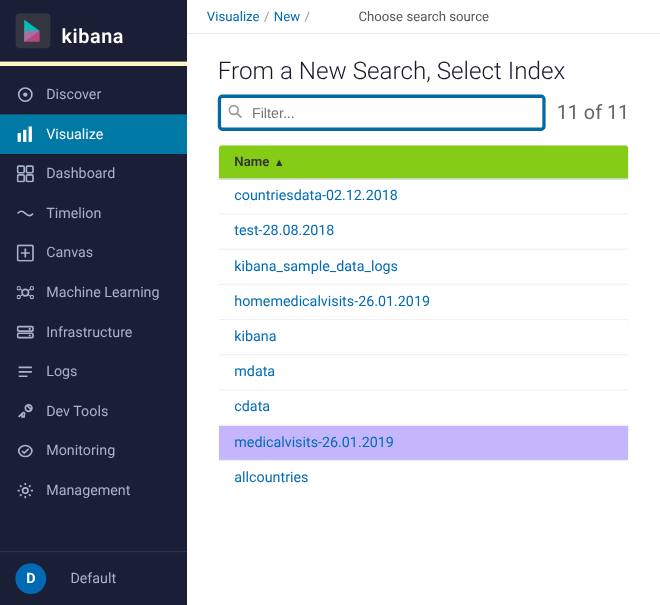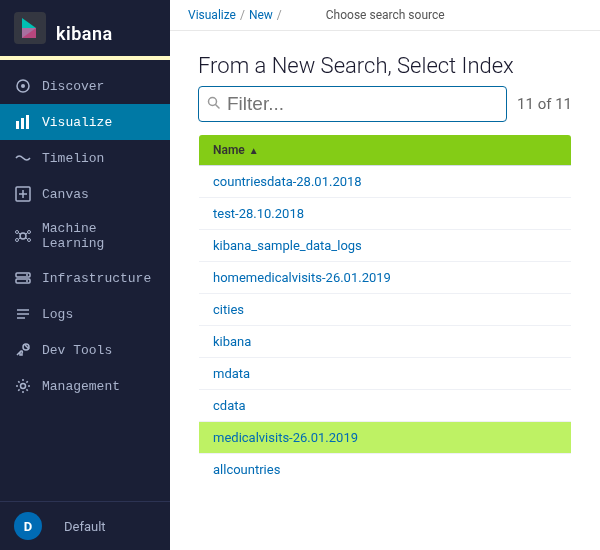--- a/index.html
+++ b/index.html
@@ -38,21 +38,20 @@
     }
     .sidebar-item {
       display: flex;
       align-items: center;
       padding: 9px 14px;
       cursor: pointer;
       gap: 10px;
       color: #a9b3cc;
       font-size: 13px;
       transition: background 0.15s;
-      font-family: Liberation Mono, monospace;
     }
     .sidebar-item.active {
       background: #0079a5;
       color: #fff;
     }
     .sidebar-item-icon {
       width: 18px;
       height: 18px;
       flex-shrink: 0;
       display: flex;
@@ -141,29 +140,29 @@
     .filter-icon {
       position: absolute;
       left: 9px;
       top: 50%;
       transform: translateY(-50%);
       color: #999;
       font-size: 13px;
     }
     .filter-input {
       width: 100%;
-      border: 1px solid #0369a1;
+      border: 3px solid #0369a1;
       border-radius: 4px;
       padding: 6px 10px 6px 28px;
-      font-size: 19px;
+      font-size: 13px;
       color: #555;
       outline: none;
     }
     .filter-count {
-      font-size: 15px;
+      font-size: 18px;
       color: #666;
       white-space: nowrap;
     }
     .index-table {
       width: 100%;
       border-collapse: collapse;
       border: 1px solid #d3dae6;
       border-radius: 4px;
       overflow: hidden;
     }
@@ -182,21 +181,21 @@
       padding: 8px 14px;
       font-size: 13px;
       color: #006bb4;
       border-bottom: 1px solid #eef0f5;
       cursor: pointer;
     }
     .index-table tr:last-child td {
       border-bottom: none;
     }
     .index-table tr.highlighted td {
-      background: #bef264;
+      background: #c4b5fd;
     }
     .sort-arrow {
       margin-left: 4px;
       font-size: 10px;
     }
   </style>
 </head>
 <body>
 
 <aside class="sidebar">
@@ -222,20 +221,31 @@
     </div>
     <div class="sidebar-item active">
       <span class="sidebar-item-icon">
         <svg width="16" height="16" viewBox="0 0 16 16" fill="none">
             <rect x="1" y="7" width="3" height="8" fill="#fff"></rect>
             <rect x="6" y="4" width="3" height="11" fill="#fff"></rect>
             <rect x="11" y="1" width="3" height="14" fill="#fff"></rect>
           </svg>
       </span>
       <span>Visualize</span>
+    </div>
+    <div class="sidebar-item">
+      <span class="sidebar-item-icon">
+        <svg width="16" height="16" viewBox="0 0 16 16" fill="none">
+            <rect x="1" y="1" width="6" height="6" rx="1" stroke="#a9b3cc" stroke-width="1.5"></rect>
+            <rect x="9" y="1" width="6" height="6" rx="1" stroke="#a9b3cc" stroke-width="1.5"></rect>
+            <rect x="1" y="9" width="6" height="6" rx="1" stroke="#a9b3cc" stroke-width="1.5"></rect>
+            <rect x="9" y="9" width="6" height="6" rx="1" stroke="#a9b3cc" stroke-width="1.5"></rect>
+          </svg>
+      </span>
+      <span>Dashboard</span>
     </div>
     <div class="sidebar-item">
       <span class="sidebar-item-icon">
         <svg width="16" height="16" viewBox="0 0 16 16" fill="none">
             <path d="M1 8 Q4 4 8 8 Q12 12 15 8" stroke="#a9b3cc" stroke-width="1.5" fill="none"></path>
           </svg>
       </span>
       <span>Timelion</span>
     </div>
     <div class="sidebar-item">
@@ -286,20 +296,29 @@
       <span>Logs</span>
     </div>
     <div class="sidebar-item">
       <span class="sidebar-item-icon">
         <svg width="16" height="16" viewBox="0 0 16 16" fill="none">
             <path d="M2 13 L6 9 M10 3 L14 7 M6 9 Q5 10 5 11 L5 13 L7 13 L7 11 Q8 10 7 9 Z" stroke="#a9b3cc" stroke-width="1.5" fill="none"></path>
             <circle cx="11" cy="5" r="3" stroke="#a9b3cc" stroke-width="1.5"></circle>
           </svg>
       </span>
       <span>Dev Tools</span>
+    </div>
+    <div class="sidebar-item">
+      <span class="sidebar-item-icon">
+        <svg width="16" height="16" viewBox="0 0 16 16" fill="none">
+            <path d="M8 3 C5 3 2 5.5 2 8 C2 10.5 5 13 8 13 C11 13 14 10.5 14 8 C14 5.5 11 3 8 3Z" stroke="#a9b3cc" stroke-width="1.5" fill="none"></path>
+            <path d="M5 8 L7 10 L11 6" stroke="#a9b3cc" stroke-width="1.5" fill="none"></path>
+          </svg>
+      </span>
+      <span>Monitoring</span>
     </div>
     <div class="sidebar-item">
       <span class="sidebar-item-icon">
         <svg width="16" height="16" viewBox="0 0 16 16" fill="none">
             <circle cx="8" cy="8" r="2.5" stroke="#a9b3cc" stroke-width="1.5"></circle>
             <path d="M8 1 L8 3 M8 13 L8 15 M1 8 L3 8 M13 8 L15 8 M3.2 3.2 L4.6 4.6 M11.4 11.4 L12.8 12.8 M12.8 3.2 L11.4 4.6 M4.6 11.4 L3.2 12.8" stroke="#a9b3cc" stroke-width="1.5"></path>
           </svg>
       </span>
       <span>Management</span>
     </div>
@@ -338,33 +357,30 @@
     <table class="index-table">
       <thead>
         <tr>
           <th>
             <span>Name</span><span class="sort-arrow">▲</span>
           </th>
         </tr>
       </thead>
       <tbody id="index-table-body">
       <tr>
-            <td>countriesdata-28.01.2018</td>
-          </tr>
-          <tr>
-            <td>test-28.10.2018</td>
+            <td>countriesdata-02.12.2018</td>
+          </tr>
+          <tr>
+            <td>test-28.08.2018</td>
           </tr>
           <tr>
             <td>kibana_sample_data_logs</td>
           </tr>
           <tr>
             <td>homemedicalvisits-26.01.2019</td>
-          </tr>
-          <tr>
-            <td>cities</td>
           </tr>
           <tr>
             <td>kibana</td>
           </tr>
           <tr>
             <td>mdata</td>
           </tr>
           <tr>
             <td>cdata</td>
           </tr>

